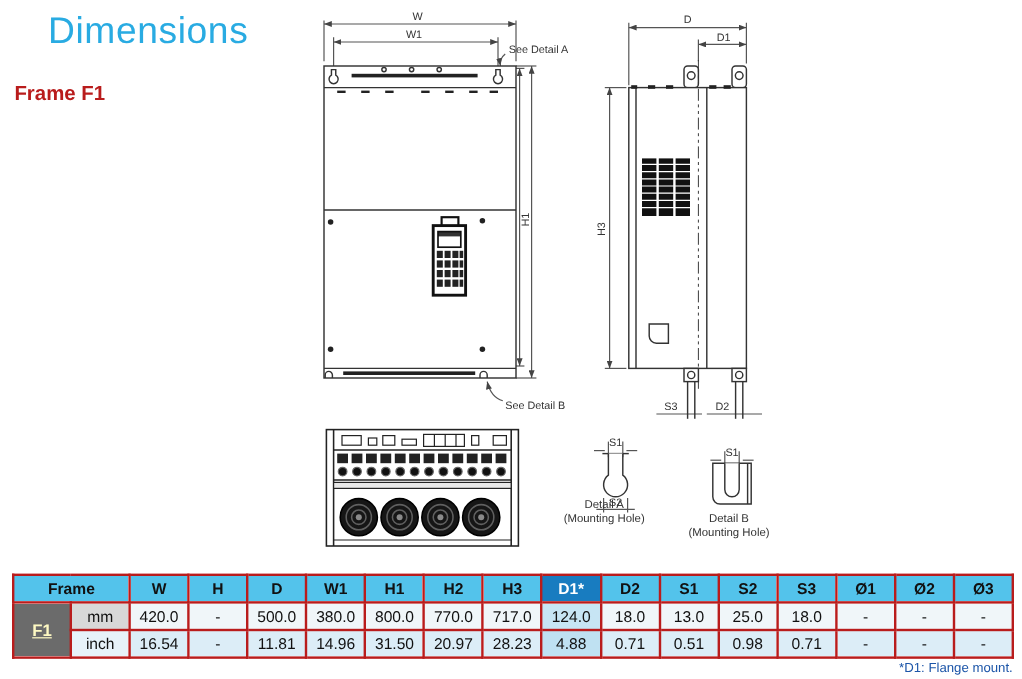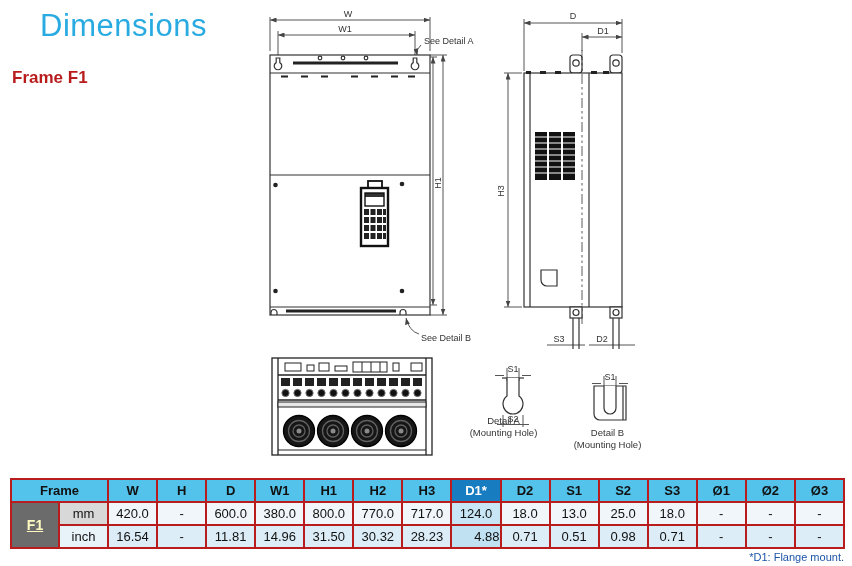--- a/index.html
+++ b/index.html
@@ -38,21 +38,21 @@
   .dim-table th.hl{background:var(--header_highlight_bg,#187CC0);color:#fff;margin-top:19px;}
   .dim-table td.f1{
     background:var(--frame_cell_bg,#6B6B6B);color:#fef9c3;
     font-weight:bold;font-size:14px;text-decoration:underline;
   }
   .dim-table td.unit-mm{background:var(--unit_mm_bg,#D8D8D8);}
   .dim-table td.unit-inch{background:var(--unit_inch_bg,#E7F2F9);text-align:center;}
   tr.row-mm td.val{background:var(--row_mm_bg,#F0F6F9);}
   tr.row-inch td.val{background:var(--row_inch_bg,#DCEDF7);}
   tr.row-mm td.val.hlc{background:var(--highlight_mm_bg,#C7E5F4);}
-  tr.row-inch td.val.hlc{background:var(--highlight_inch_bg,#BFE1F2);text-align:right;}
+  tr.row-inch td.val.hlc{background:var(--highlight_inch_bg,#BFE1F2);}
   .footnote{
     position:absolute;top:551px;right:8px;
     font-size:11px;color:var(--footnote,#1C55A8);
   }
 </style>
 </head>
 <body style="--title: #29ABE2; --header_bg: #53C3EB; --header_highlight_bg: #187CC0; --frame_cell_bg: #6B6B6B; --unit_mm_bg: #D8D8D8; --unit_inch_bg: #E7F2F9; --row_mm_bg: #F0F6F9; --row_inch_bg: #DCEDF7; --highlight_mm_bg: #C7E5F4; --highlight_inch_bg: #BFE1F2; --footnote: #1C55A8;">
 
 <div class="page-title">Dimensions</div>
 <div class="page-subtitle">Frame F1</div>
@@ -343,42 +343,42 @@
     <th>S3</th>
     <th>Ø1</th>
     <th>Ø2</th>
     <th>Ø3</th>
   </tr>
   <tr class="row-mm">
     <td rowspan="2" class="f1">F1</td>
     <td class="unit-mm">mm</td>
     <td class="val">420.0</td>
     <td class="val">-</td>
-    <td class="val">600.0</td>
+    <td class="val">500.0</td>
     <td class="val">380.0</td>
     <td class="val">800.0</td>
     <td class="val">770.0</td>
     <td class="val">717.0</td>
     <td class="val hlc">124.0</td>
     <td class="val">18.0</td>
     <td class="val">13.0</td>
     <td class="val">25.0</td>
     <td class="val">18.0</td>
     <td class="val">-</td>
     <td class="val">-</td>
     <td class="val">-</td>
   </tr>
   <tr class="row-inch">
     <td class="unit-inch">inch</td>
     <td class="val">16.54</td>
     <td class="val">-</td>
     <td class="val">11.81</td>
     <td class="val">14.96</td>
     <td class="val">31.50</td>
-    <td class="val">30.32</td>
+    <td class="val">20.97</td>
     <td class="val">28.23</td>
     <td class="val hlc">4.88</td>
     <td class="val">0.71</td>
     <td class="val">0.51</td>
     <td class="val">0.98</td>
     <td class="val">0.71</td>
     <td class="val">-</td>
     <td class="val">-</td>
     <td class="val">-</td>
   </tr>

